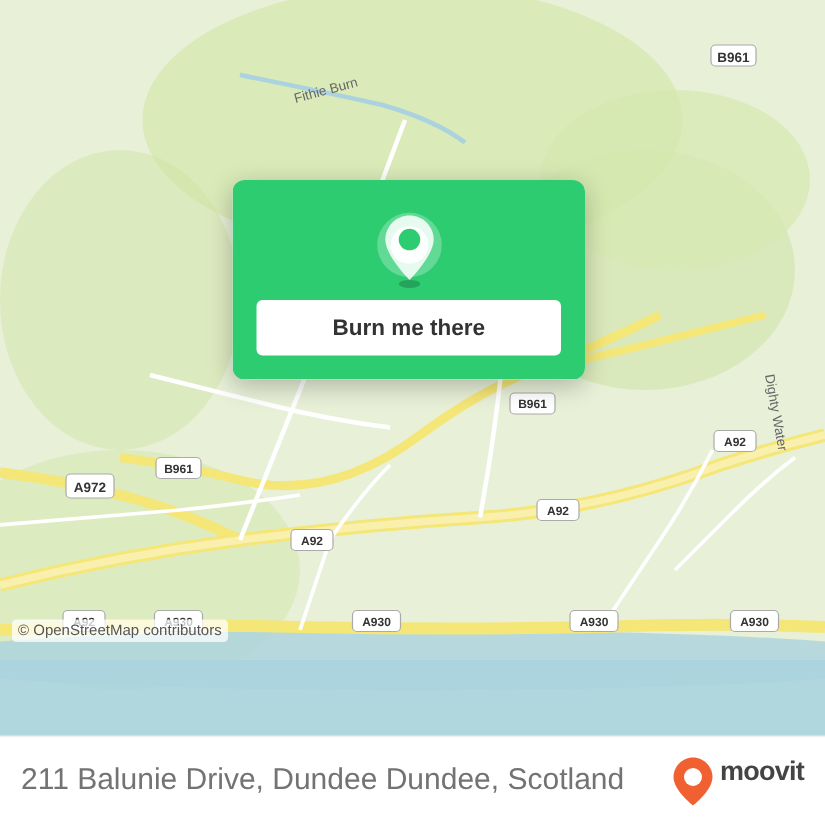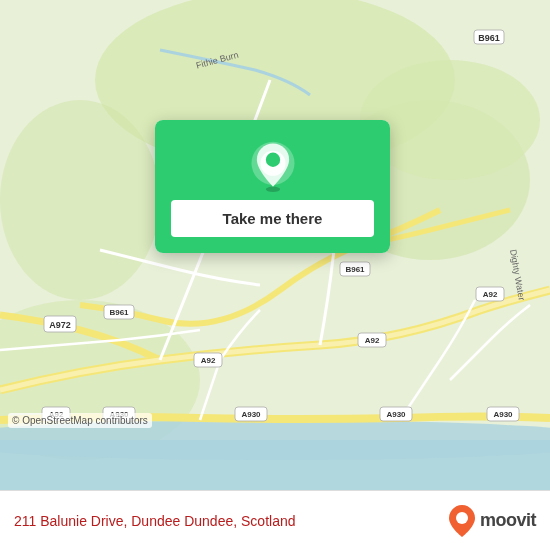--- a/index.html
+++ b/index.html
@@ -101,28 +101,27 @@
       left: 8px;
       font-size: 10px;
       color: #555;
       background: rgba(255,255,255,0.75);
       padding: 2px 4px;
       border-radius: 3px;
       margin-top: 48px;
     }
 
     #bottom-address {
-      font-size: 14px;
-      color: #b91c1c;
+      font-size: 20px;
+      color: #737373;
       flex: 1;
     }
 
     #moovit-logo {
       display: flex;
-      align-items: center;
       gap: 4px;
     }
 
     #moovit-pin {
       width: 28px;
       height: 34px;
     }
 
     #moovit-text {
       font-size: 18px;
@@ -217,21 +216,21 @@
     <div id="popup-green-area">
 
       <svg id="popup-pin-icon" viewBox="0 0 52 58" xmlns="http://www.w3.org/2000/svg">
         <circle cx="26" cy="26" r="24" fill="rgba(255,255,255,0.25)"></circle>
         <circle cx="26" cy="26" r="14" fill="white" opacity="0.9"></circle>
         <ellipse cx="26" cy="55" rx="8" ry="3" fill="rgba(0,0,0,0.2)"></ellipse>
 
         <path d="M 26 4 C 16 4 8 12 8 22 C 8 34 26 52 26 52 C 26 52 44 34 44 22 C 44 12 36 4 26 4 Z" fill="white" opacity="0.85"></path>
         <circle cx="26" cy="22" r="8" fill="#2ecc71"></circle>
       </svg>
-      <button id="popup-button">Take me there</button>
+      <button id="popup-button">Burn me there</button>
     </div>
 
   </div>
 
   <div id="bottom-copyright">© OpenStreetMap contributors</div>
 </div>
 
 <div id="bottom-bar">
   <span id="bottom-address">211 Balunie Drive, Dundee Dundee, Scotland</span>
   <div id="moovit-logo">

